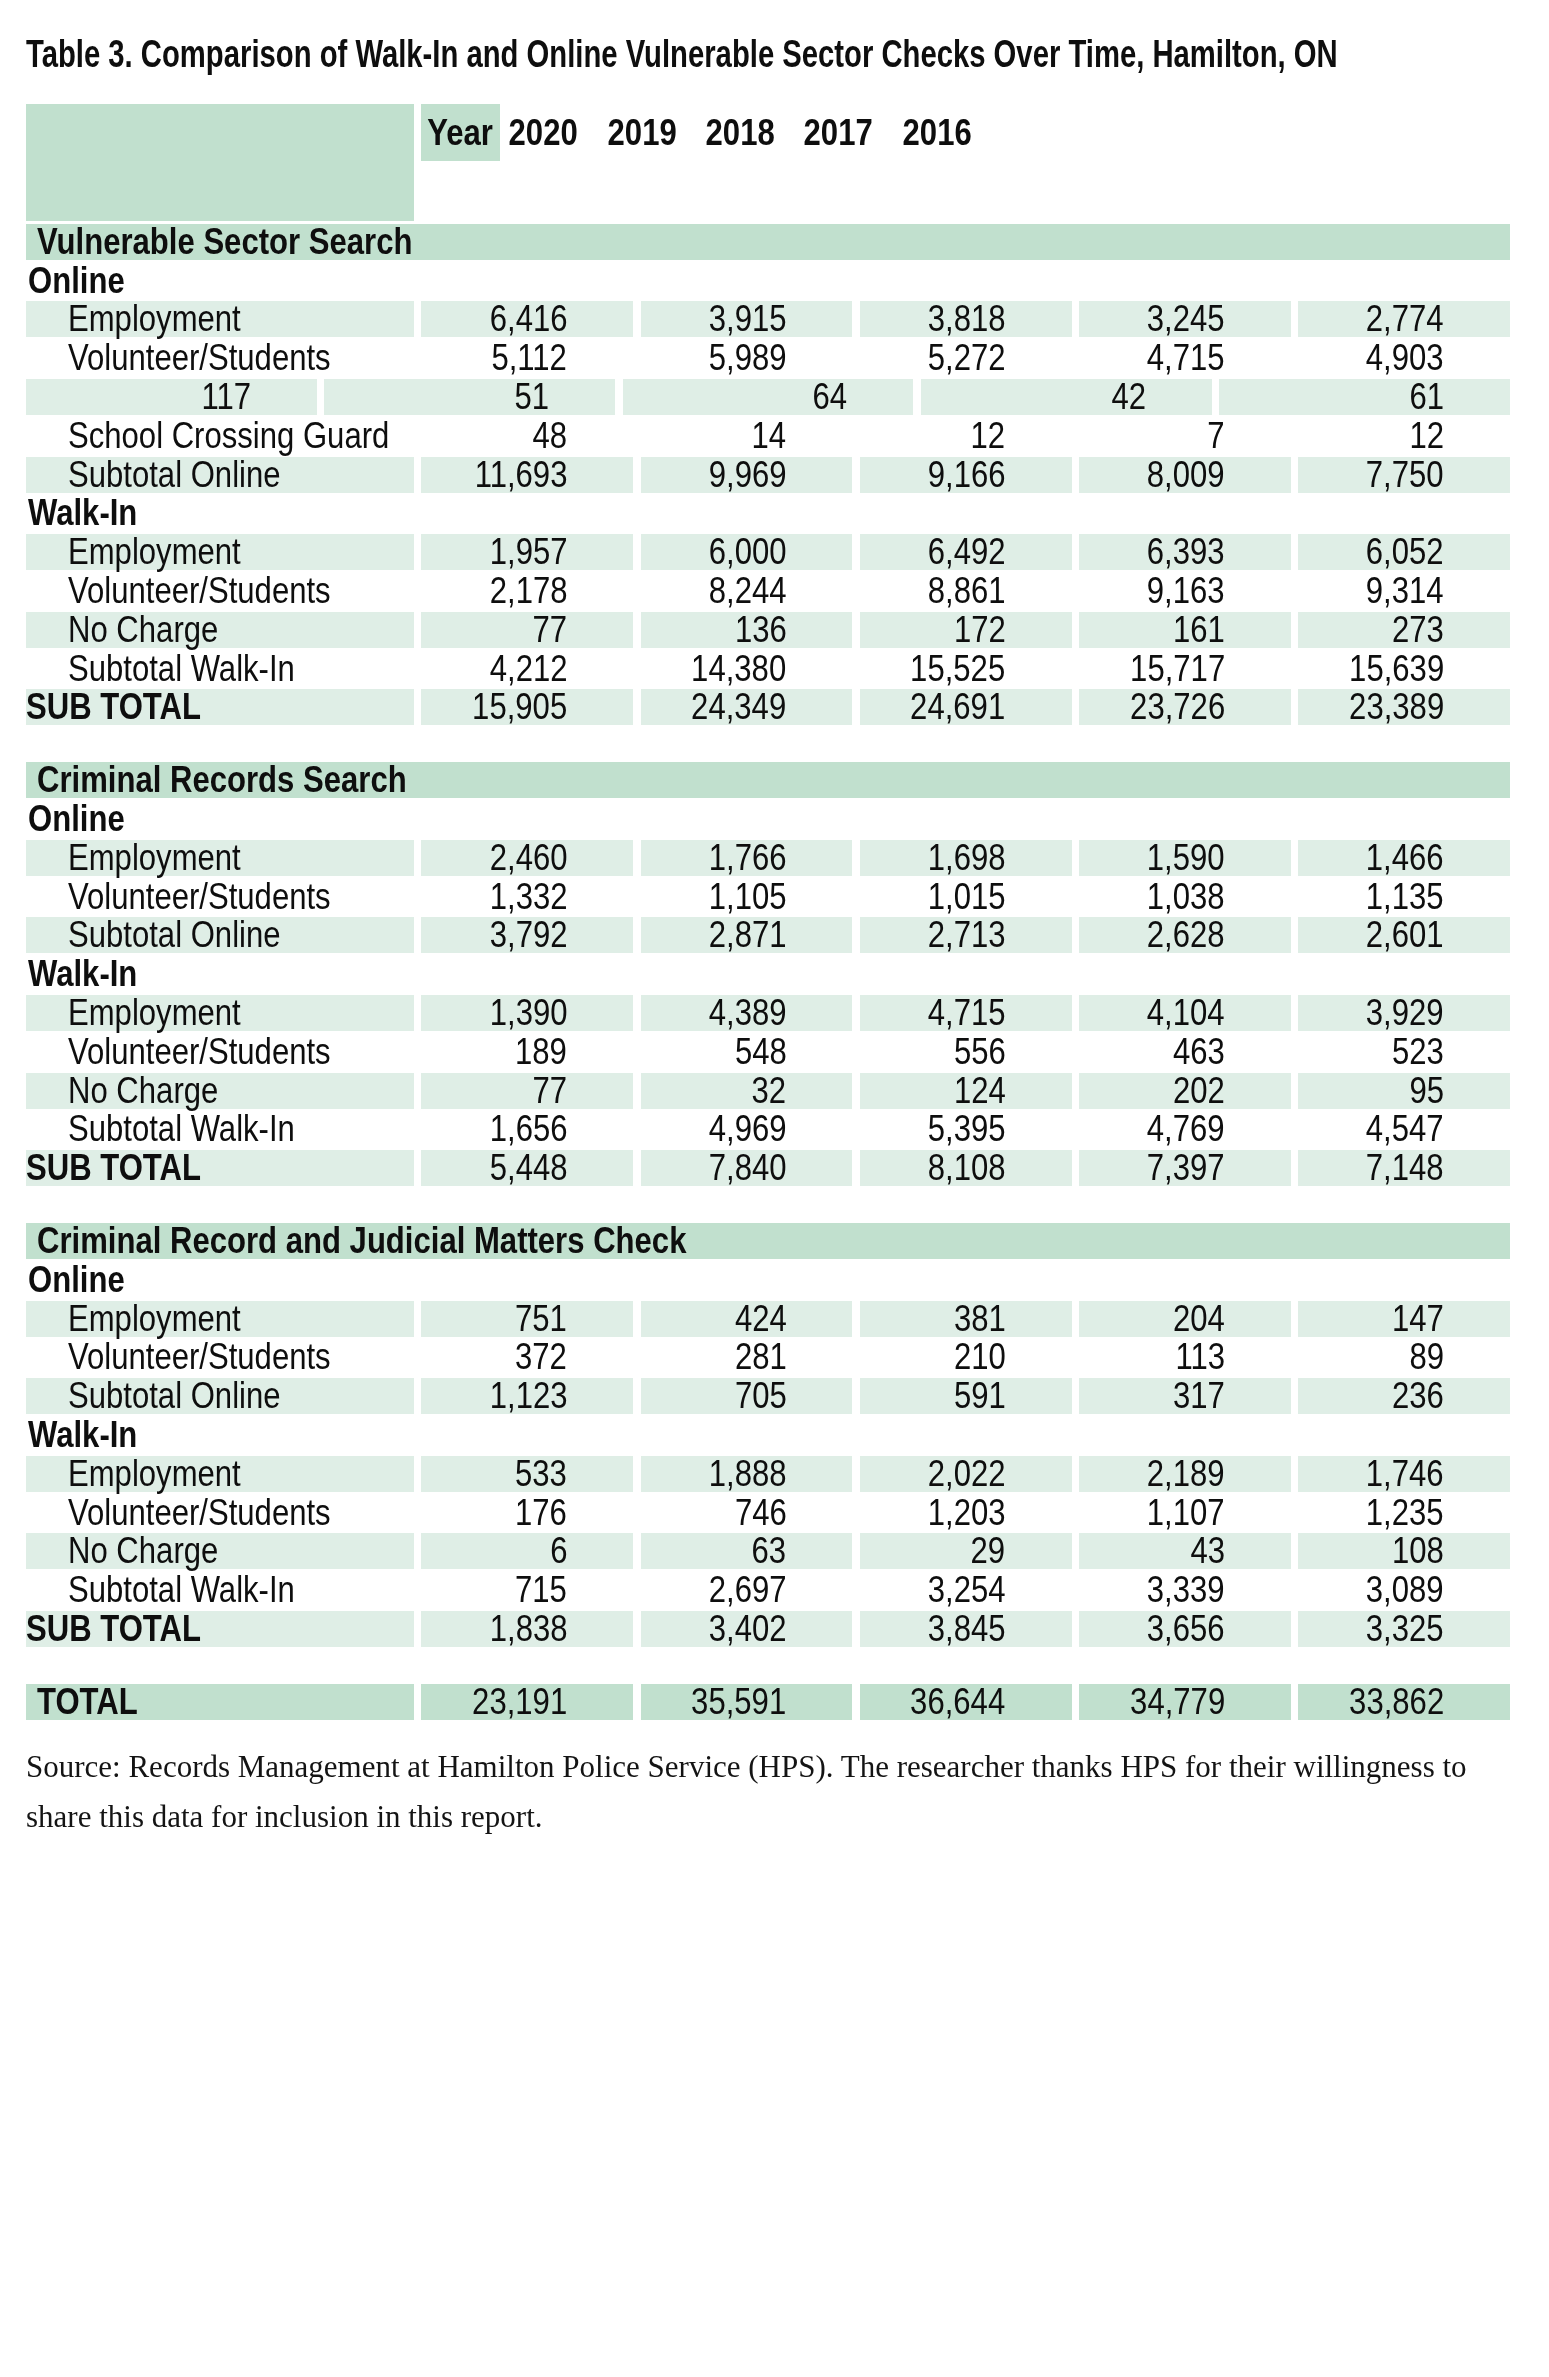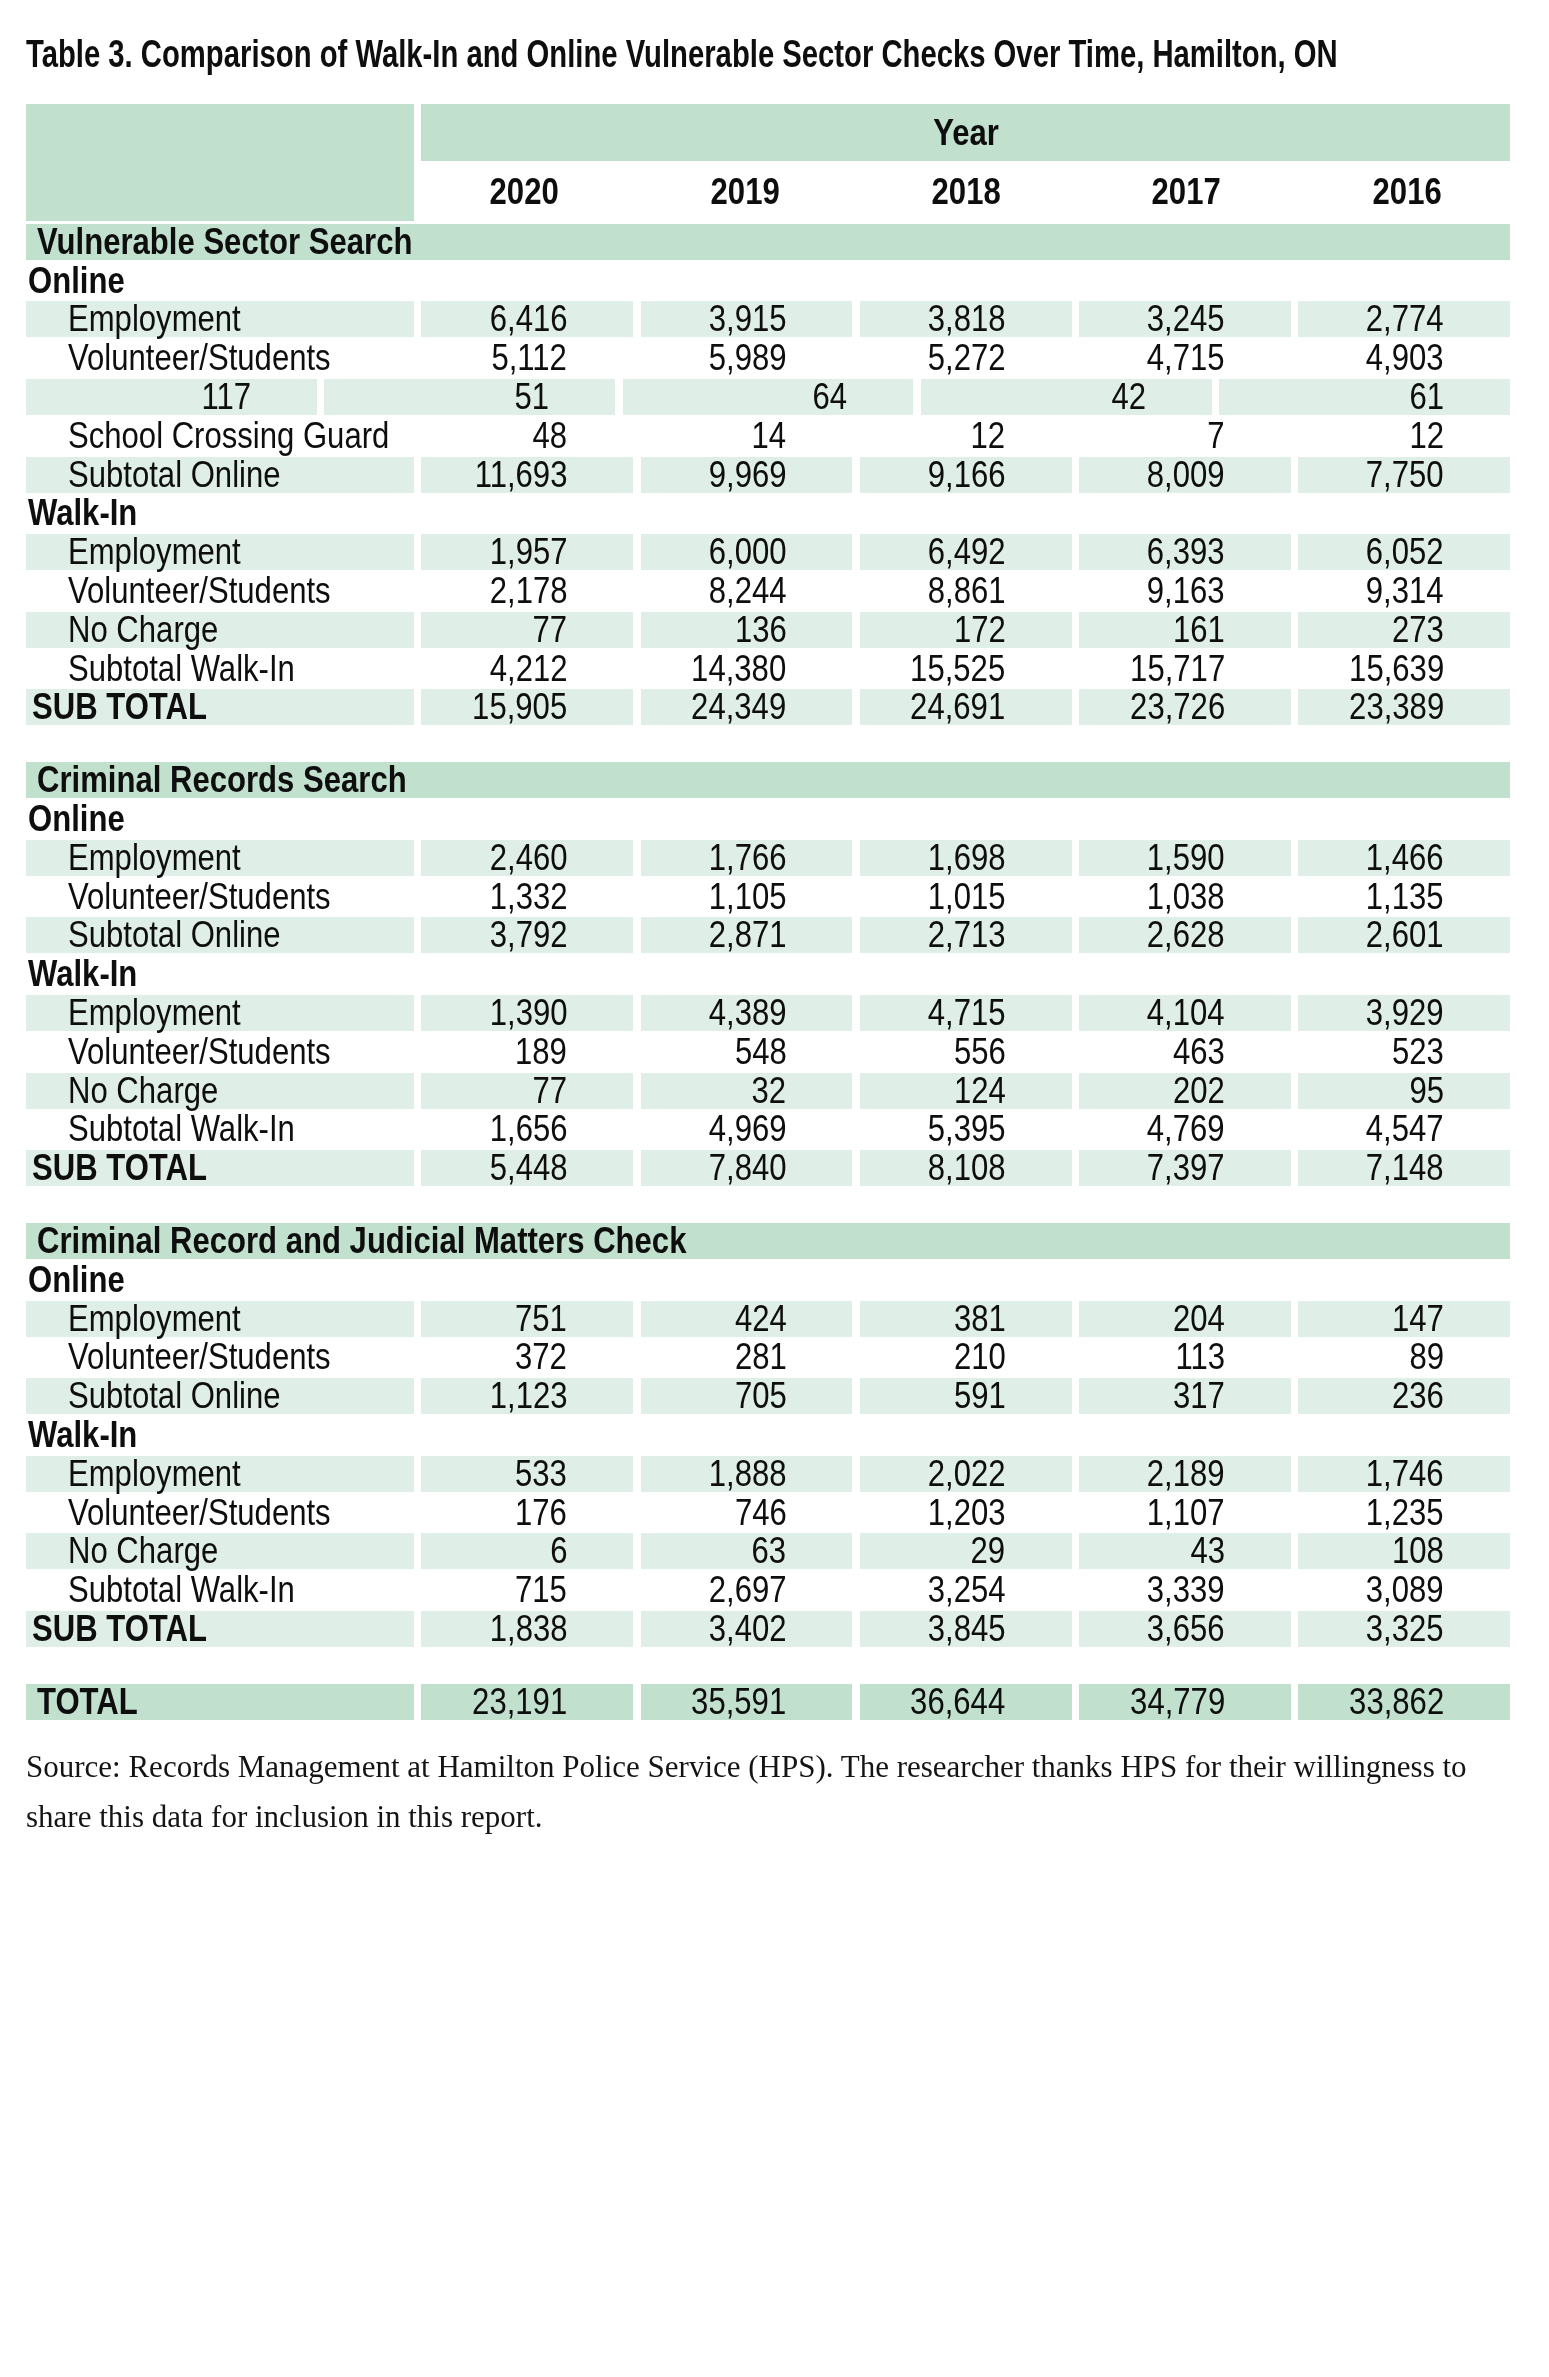--- a/index.html
+++ b/index.html
@@ -26,21 +26,21 @@
   .ttl  { transform: scaleX(0.75); transform-origin: left center; }
 
   .title {
     margin: 0; padding-top: 31px; margin-bottom: 27px;
     font-size: 39px; font-weight: bold; line-height: 46px;
     letter-spacing: 0;
   }
 
   .thead { display: flex; gap: 7.4px; margin-bottom: 2.8px; }
   .thead-left { width: 388px; height: 117px; background: var(--band); flex: none; }
-  .thead-right { flex: 1; display: flex; flex-direction: column; gap: 2.8px; }
+  .thead-right { flex: 1; display: flex; gap: 2.8px; }
   .year-band {
     height: 57px; background: var(--band);
     display: flex; align-items: center; justify-content: center;
     font-size: 37px; font-weight: bold;
   }
   .years { height: 57px; display: flex; gap: 16px; font-weight: bold; }
   .year-cell {
     flex: 1; display: flex; align-items: center; justify-content: center;
     font-size: 37px;
   }
@@ -48,21 +48,21 @@
   .row { display: flex; gap: 7.4px; height: 36px; margin-bottom: 2.8px; font-size: 37px; }
   .row.section {
     background: var(--band); font-weight: bold;
     align-items: center; padding-left: 11px;
   }
   .row.subhead { align-items: center; padding-left: 1.8px; font-weight: bold; }
   .cell-label {
     width: 388px; flex: none;
     display: flex; align-items: center; padding-left: 42px;
   }
-  .cell-label.flush { padding-left: 6px; font-weight: bold; }
+  .cell-label.flush { padding-left: 0; font-weight: bold; }
   .cell-num {
     flex: 1; display: flex; align-items: center; justify-content: flex-end;
     padding-right: 66px;
   }
   .sh-green { background: var(--light); }
   .sh-white { background: transparent; }
   .spacer { height: 34px; }
 
   .row.total .cell-label, .row.total .cell-num { background: var(--band); }
   .row.total .cell-label { padding-left: 11px; font-weight: bold; }

